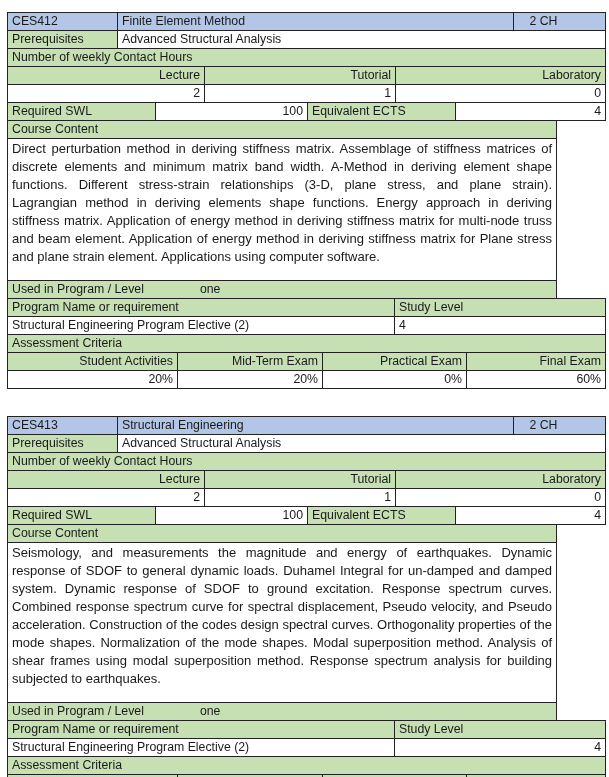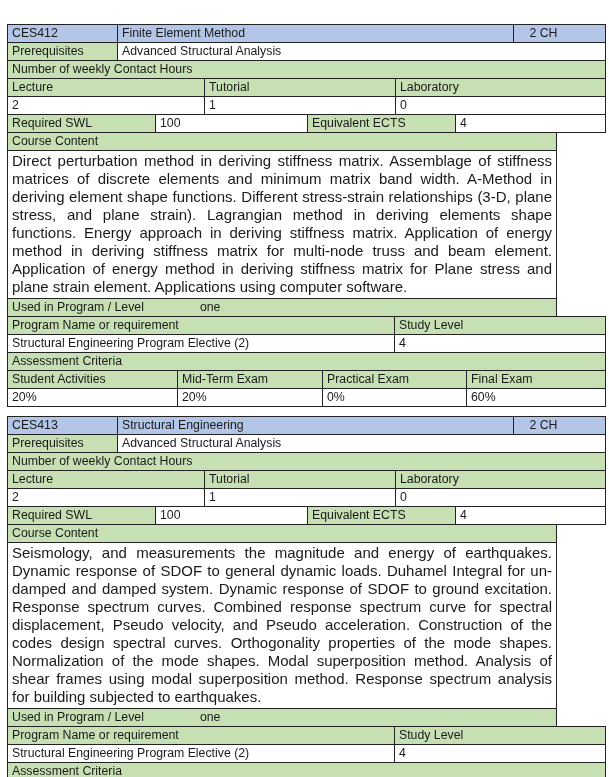--- a/index.html
+++ b/index.html
@@ -1,30 +1,30 @@
 <!DOCTYPE html>
 <html><head>
   <meta charset="utf-8">
   <style>
     html, body { margin: 0; padding: 0; background: #ffffff; }
     body { width: 609px; height: 777px; position: relative; overflow: hidden;
       font-family: "Liberation Sans", "DejaVu Sans", sans-serif; font-size: 12.3px; color: #1a1a1a; }
     .course { position: absolute; left: 7px; width: 598px; }
-    .course1 { top: 24px; border-radius: 29px; }
+    .course1 { top: 12px; border-radius: 29px; }
     .course2 { top: 416px; }
     table { border-collapse: collapse; width: 550px; table-layout: fixed; }
     td { border: 1px solid #222; padding: 0 4px; height: 17px; line-height: 17px;
       white-space: nowrap; overflow: hidden; vertical-align: middle; }
     .blue { background: #b4c6e7; }
     .green { background: #c6e0b4; }
     .white { background: #ffffff; }
-    .c { text-align: left; }
+    .c { text-align: right; }
     .r { text-align: center; padding-right: 36px; }
     .para { white-space: normal; text-align: justify; line-height: 18px; height: auto;
-      padding: 1px 4px 2px 4px; font-size: 15px; }
+      padding: 1px 4px 14px 4px; font-size: 13px; }
     .used-level { display: inline-block; margin-left: 56px; }
   </style>
 </head>
 <body>
 
 <div class="course course1">
   <table>
     <colgroup>
         <col style="width:110px">
         <col style="width:396px">

